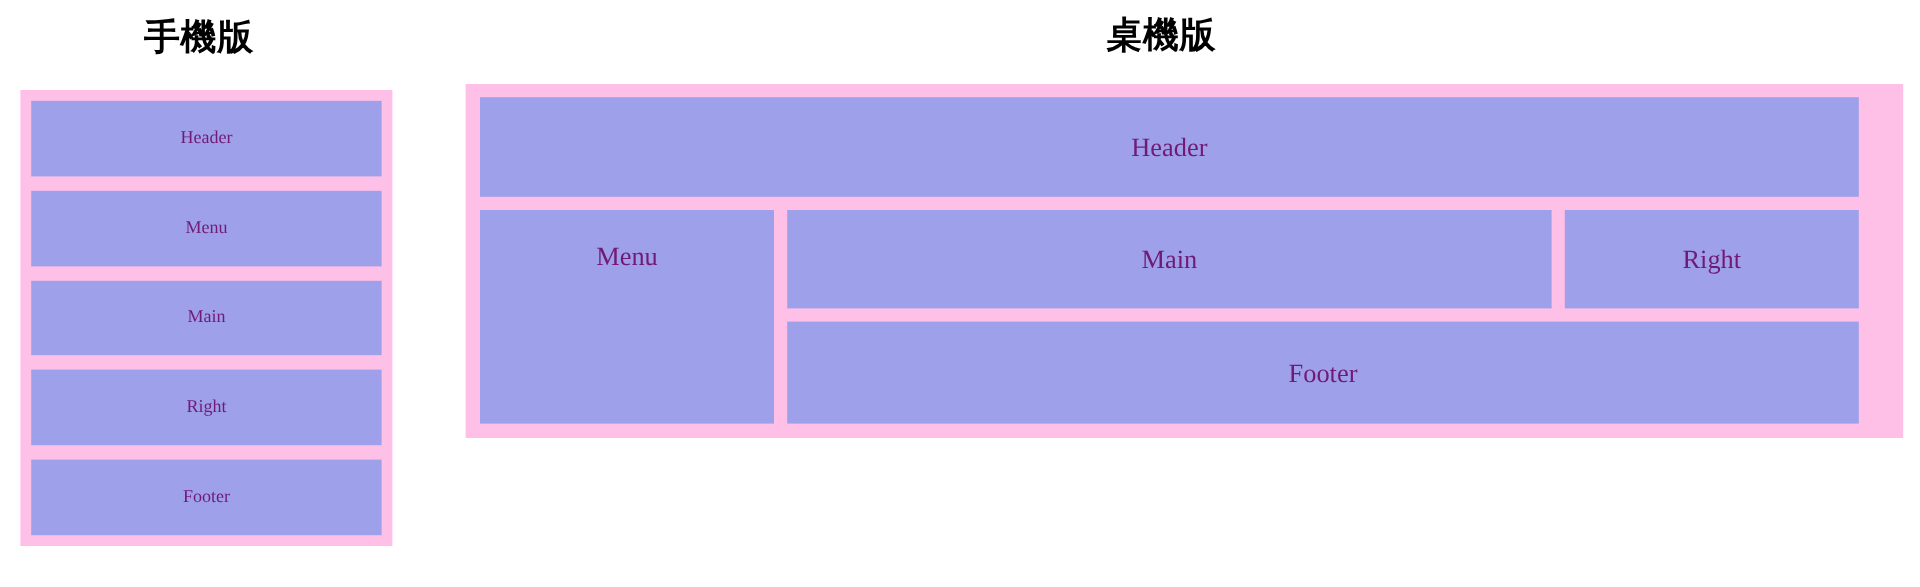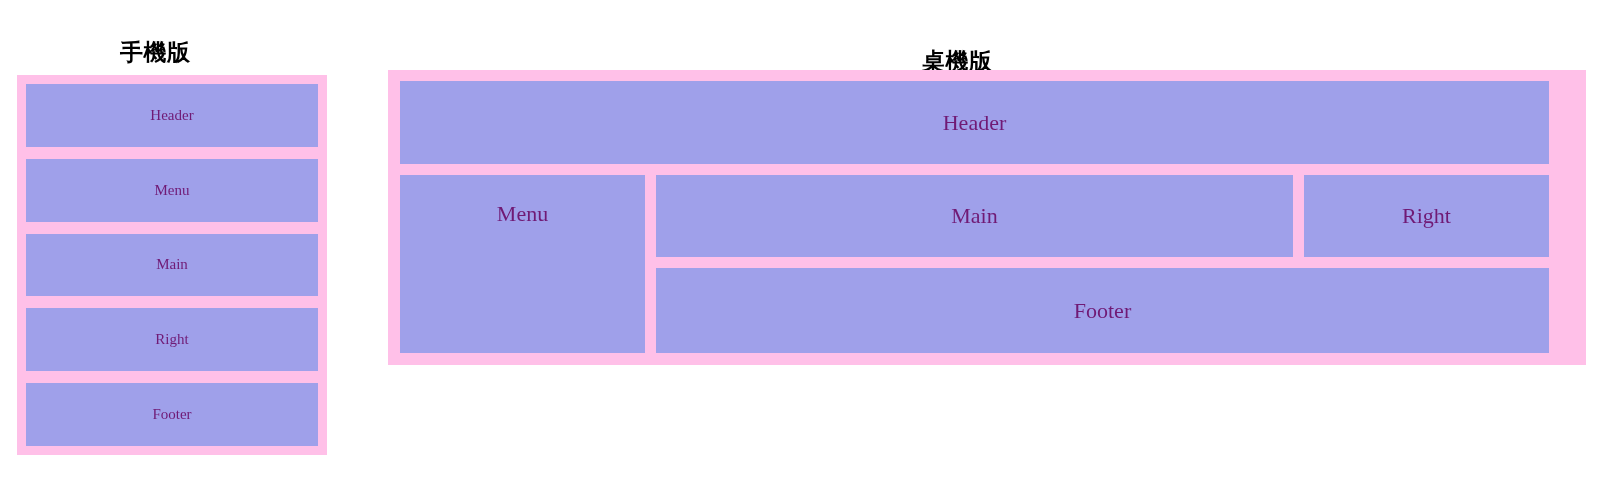--- a/index.html
+++ b/index.html
@@ -14,34 +14,33 @@
     font-family: "Liberation Serif", "DejaVu Serif", serif;
     overflow: hidden;
     position: relative;
   }
 
   
   .title {
     position: absolute;
     font-family: "DejaVu Sans", "Liberation Sans", sans-serif;
     font-weight: bold;
-    font-size: 23px;
+    font-size: 30px;
     color: #000000;
     line-height: 1;
     white-space: nowrap;
     letter-spacing: 0.5px;
-    margin-top: 24px;
   }
   #title-mobile {
     left: 120px;
     top: 17px;
   }
   #title-desktop {
     left: 922px;
-    top: 26px;
+    top: 15px;
   }
 
   
   .cell {
     background: var(--cell-bg, #9fa0ea);
     color: #701a75;
     display: flex;
     align-items: center;
     justify-content: center;
     box-sizing: border-box;

